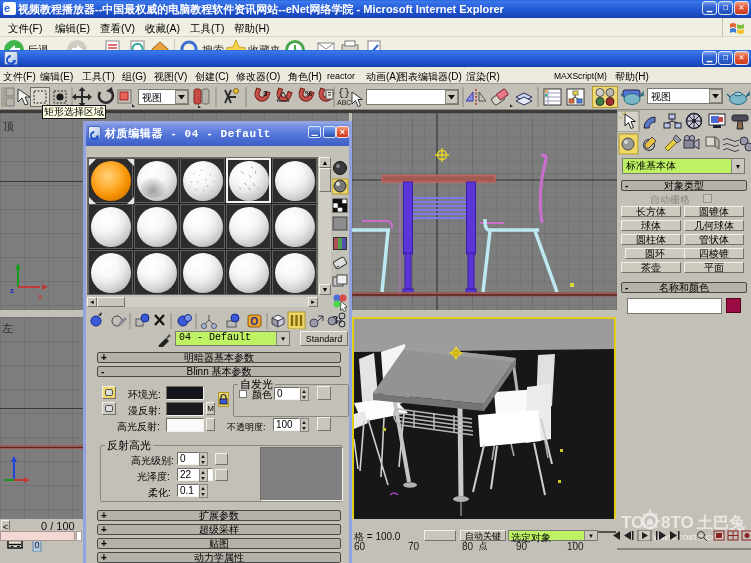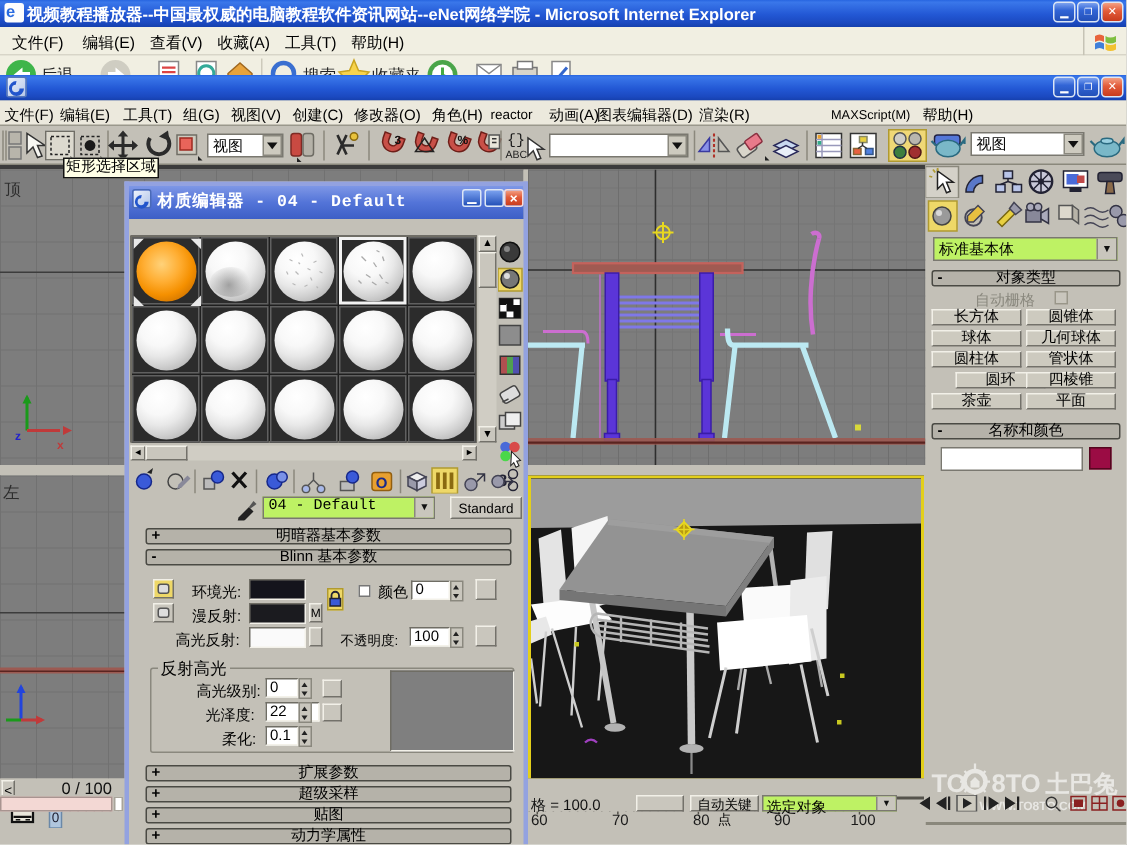--- a/index.html
+++ b/index.html
@@ -466,21 +466,21 @@
     <div class="abs" style="left:0;top:83px;width:134px;height:12px;font-size:10px;color:#8a887e;font-family:Liberation Serif, serif;">
       <span style="position:absolute;left:33px;top:0;">自动栅格</span>
       <span style="position:absolute;left:86px;top:1px;width:9px;height:9px;border:1px solid #999689;background:#c9c6bd;"></span>
     </div>
     <div class="obtn" style="left:4px;top:96px;">长方体</div>
     <div class="obtn" style="left:67px;top:96px;">圆锥体</div>
     <div class="obtn" style="left:4px;top:110px;">球体</div>
     <div class="obtn" style="left:67px;top:110px;">几何球体</div>
     <div class="obtn" style="left:4px;top:124px;">圆柱体</div>
     <div class="obtn" style="left:67px;top:124px;">管状体</div>
-    <div class="obtn" style="left:20px;top:138px;">圆环</div>
+    <div class="obtn" style="left:8px;top:138px;">圆环</div>
     <div class="obtn" style="left:67px;top:138px;">四棱锥</div>
     <div class="obtn" style="left:4px;top:152px;">茶壶</div>
     <div class="obtn" style="left:67px;top:152px;">平面</div>
 
     <div class="abs rollhead" style="left:4px;top:172px;width:126px;height:11px;">
       <span class="pm">-</span>
           <span class="rtitle">名称和颜色</span>
     </div>
     <div class="abs" style="left:10px;top:188px;width:95px;height:16px;background:#fff;border:1px solid #7a7870;"></div>
     <div class="abs" style="left:109px;top:188px;width:15px;height:15px;background:#9b0c44;border:1px solid #55061f;"></div>
@@ -880,20 +880,23 @@
     <span class="abs" style="left:26px;top:40px;">高光反射:</span>
     <div class="abs sunken" style="left:75px;top:38px;width:38px;height:14px;background:#fafafa;"></div>
     <div class="abs btn3d" style="left:115px;top:38px;width:9px;height:13px;"></div>
     <div class="abs" style="left:127px;top:12px;width:11px;height:15px;background:#eed868;border:1px solid #b09a30;">
       <svg width="9" height="13" viewBox="0 0 9 13">
             <path d="M2 6 v-2 a2.5 2.5 0 0 1 5 0 v2" fill="none" stroke="#223" stroke-width="1.2"></path>
             <rect x="1" y="6" width="7" height="5" fill="#3a5ad8" stroke="#223"></rect>
           </svg>
     </div>
 
+    <fieldset class="abs" style="left:142px;top:-3px;width:116px;height:40px;border:1px solid #8a887e;border-radius:2px;">
+      <legend style="font-size:11px;margin-left:4px;padding:0 2px;">自发光</legend>
+    </fieldset>
     <span class="abs" style="left:148px;top:10px;width:8px;height:8px;border:1px solid #777;background:#fff;"></span>
     <span class="abs" style="left:161px;top:8px;">颜色</span>
     <div class="abs sunken" style="left:183px;top:7px;width:26px;height:13px;background:#fff;line-height:11px;padding-left:2px;">0</div>
     <div class="abs spinner" style="left:209px;top:7px;">
           <i class="u"></i>
           <i class="d"></i>
         </div>
     <div class="abs btn3d" style="left:226px;top:6px;width:14px;height:14px;"></div>
     <span class="abs" style="left:136px;top:41px;font-size:9px;">不透明度:</span>
     <div class="abs sunken" style="left:182px;top:38px;width:27px;height:13px;background:#fff;line-height:11px;padding-left:2px;">100</div>

